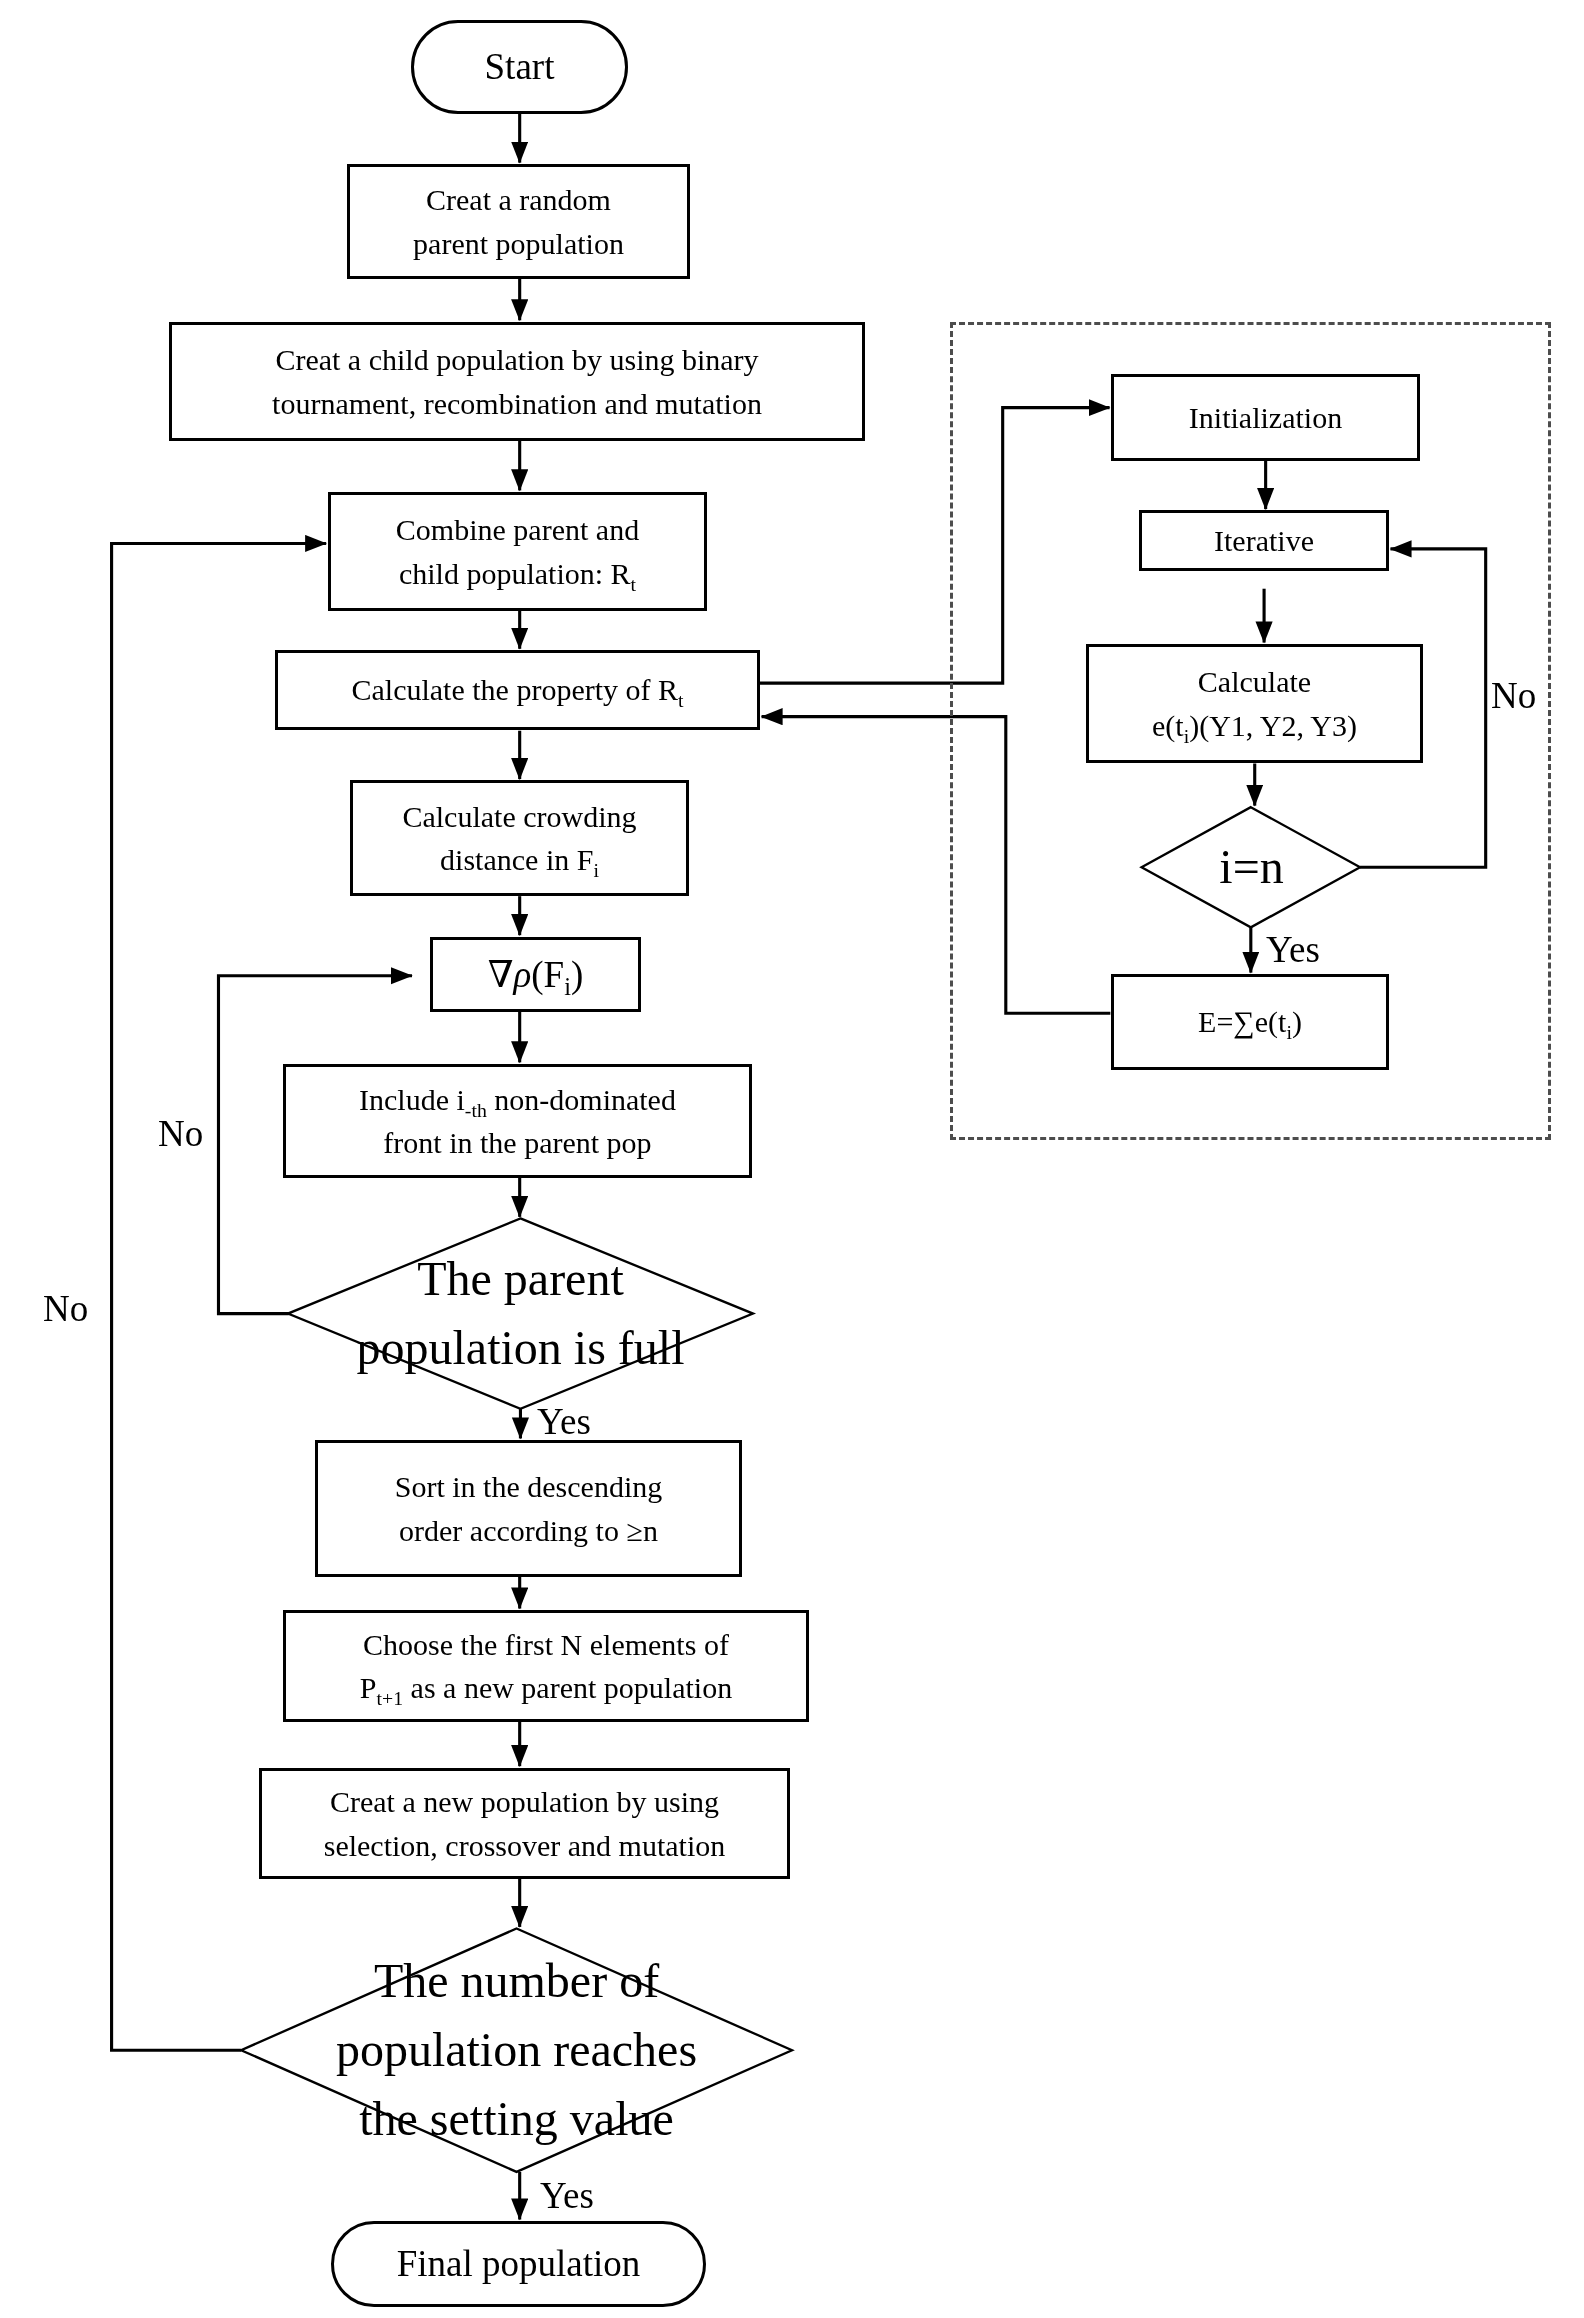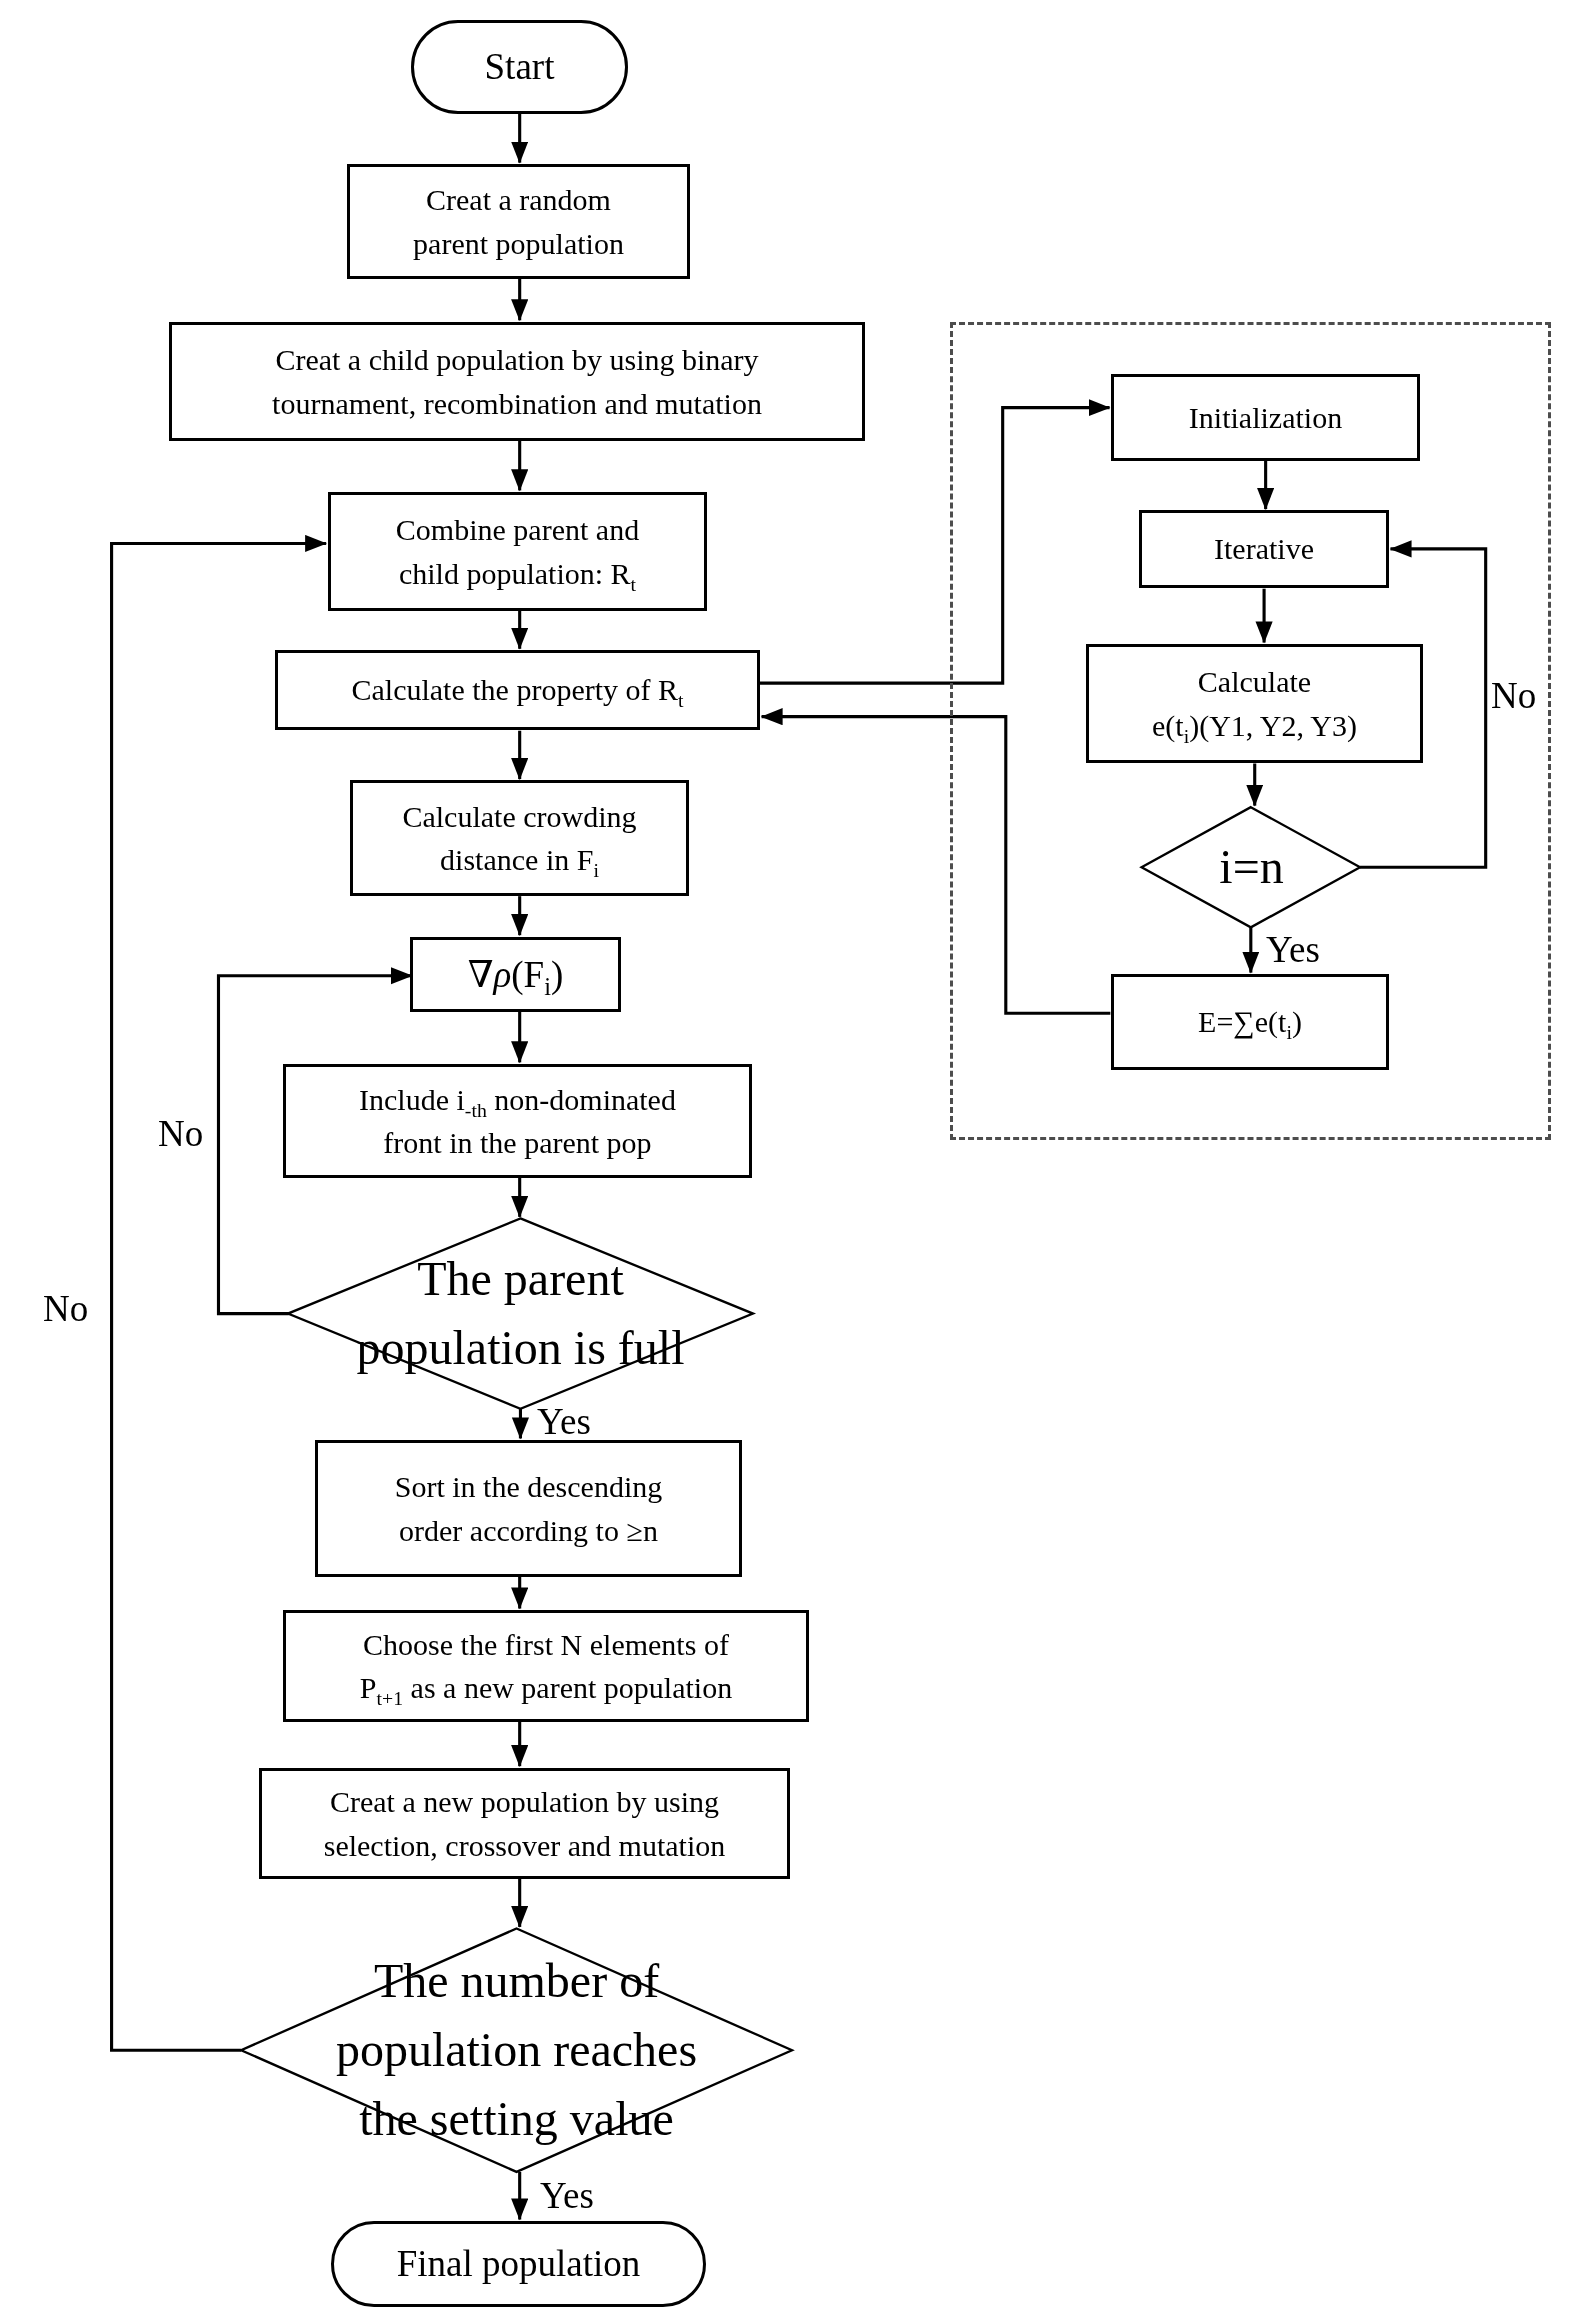--- a/index.html
+++ b/index.html
@@ -85,21 +85,21 @@
   </div>
 
   <div class="node" style="left:275px;top:650px;width:485px;height:80px;">
     <span>Calculate the property of R<sub>t</sub></span>
   </div>
 
   <div class="node" style="left:350px;top:780px;width:339px;height:116px;font-family:Liberation Serif, serif;">
     <span>Calculate crowding<br>distance in F<sub>i</sub></span>
   </div>
 
-  <div class="node" style="left:410px;top:937px;width:211px;height:75px;font-size:37px;">
+  <div class="node" style="left:430px;top:937px;width:211px;height:75px;font-size:37px;">
     <span>∇<i>ρ</i>(F<sub>i</sub>)</span>
   </div>
 
   <div class="node" style="left:283px;top:1064px;width:469px;height:114px;">
     <span>Include i<sub>-th</sub> non-dominated<br>front in the parent pop</span>
   </div>
 
   <div class="dtext" style="left:288px;top:1218px;width:465px;height:190px;">
     <span>The parent<br>population is full</span>
   </div>
@@ -121,21 +121,21 @@
   </div>
 
   <div class="node oval" style="left:331px;top:2221px;width:375px;height:86px;font-size:37px;border-radius:43px;">
     <span>Final population</span>
   </div>
 
   <div class="node" style="left:1111px;top:374px;width:309px;height:87px;">
     <span>Initialization</span>
   </div>
 
-  <div class="node" style="left:1139px;top:510px;width:250px;height:78px;">
+  <div class="node" style="left:1139px;top:510px;width:250px;height:61px;">
     <span>Iterative</span>
   </div>
 
   <div class="node" style="left:1086px;top:644px;width:337px;height:119px;">
     <span>Calculate<br>e(t<sub>i</sub>)(Y1, Y2, Y3)</span>
   </div>
 
   <div class="dtext" style="left:1142px;top:807px;width:219px;height:120px;">
     <span>i=n</span>
   </div>

